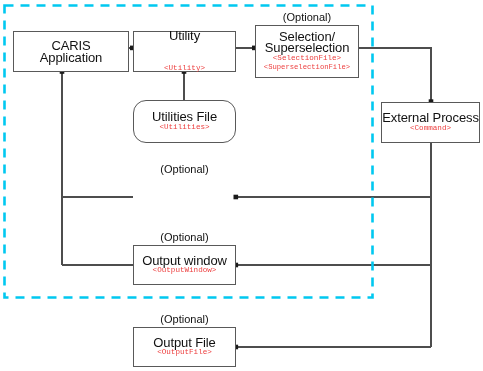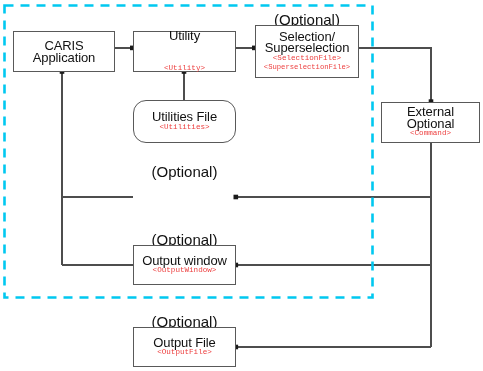--- a/index.html
+++ b/index.html
@@ -7,21 +7,21 @@
   #diagram{position:relative;width:483px;height:371px;overflow:hidden;}
   svg.layer{position:absolute;left:0;top:0;width:483px;height:371px;}
 
   .node{position:absolute;box-sizing:border-box;border:1px solid #595959;
         background:#ffffff;display:flex;flex-direction:column;
         align-items:center;justify-content:center;}
   .node .t1{font-size:13px;color:#111111;line-height:11.5px;text-align:center;
             letter-spacing:-0.1px;}
   .node .t2{font-family:"Liberation Mono",monospace;font-size:7.6px;
             color:#ed4040;line-height:9.5px;text-align:center;white-space:nowrap;}
-  .opt{position:absolute;font-size:15px;color:#111111;text-align:center;
+  .opt{position:absolute;font-size:11px;color:#111111;text-align:center;
        white-space:nowrap;}
 </style>
 </head>
 <body>
 
 <div id="diagram">
 
   <svg class="layer" viewBox="0 0 483 371">
     <g stroke="#4d4d4d" stroke-width="1.1" fill="none" shape-rendering="crispEdges">
 
@@ -58,39 +58,39 @@
     </g>
 
     <rect x="4.5" y="5.5" width="368" height="292" fill="none" stroke="#00c8f0" stroke-width="2.6" stroke-dasharray="9 7"></rect>
   </svg>
 
   <div class="opt" style="left:255px;top:11px;width:104px;">(Optional)</div>
   <div class="opt" style="left:133px;top:163px;width:103px;">(Optional)</div>
   <div class="opt" style="left:133px;top:231px;width:103px;">(Optional)</div>
   <div class="opt" style="left:133px;top:313px;width:103px;">(Optional)</div>
 
-  <div class="node" style="left:13px;top:31px;width:102px;height:41px;">
+  <div class="node" style="left:13px;top:31px;width:116px;height:41px;">
     <div class="t1">CARIS</div>
     <div class="t1">Application</div>
   </div>
 
   <div class="node" style="left:133px;top:31px;width:103px;height:41px;gap:22px;">
     <div class="t1">Utility</div>
     <div class="t2">&lt;Utility&gt;</div>
   </div>
 
   <div class="node" style="left:255px;top:25px;width:104px;height:53px;">
     <div class="t1">Selection/</div>
     <div class="t1">Superselection</div>
     <div class="t2">&lt;SelectionFile&gt;</div>
     <div class="t2" style="font-size:7.2px;">&lt;SuperselectionFile&gt;</div>
   </div>
 
   <div class="node" style="left:381px;top:102px;width:99px;height:41px;">
-    <div class="t1">External Optional</div>
+    <div class="t1">External Process</div>
     <div class="t2">&lt;Command&gt;</div>
   </div>
 
   <div class="node" style="left:133px;top:100px;width:103px;height:43px;border-radius:13px;">
     <div class="t1">Utilities File</div>
     <div class="t2">&lt;Utilities&gt;</div>
   </div>
 
 
   <div class="node" style="left:133px;top:245px;width:103px;height:40px;">

